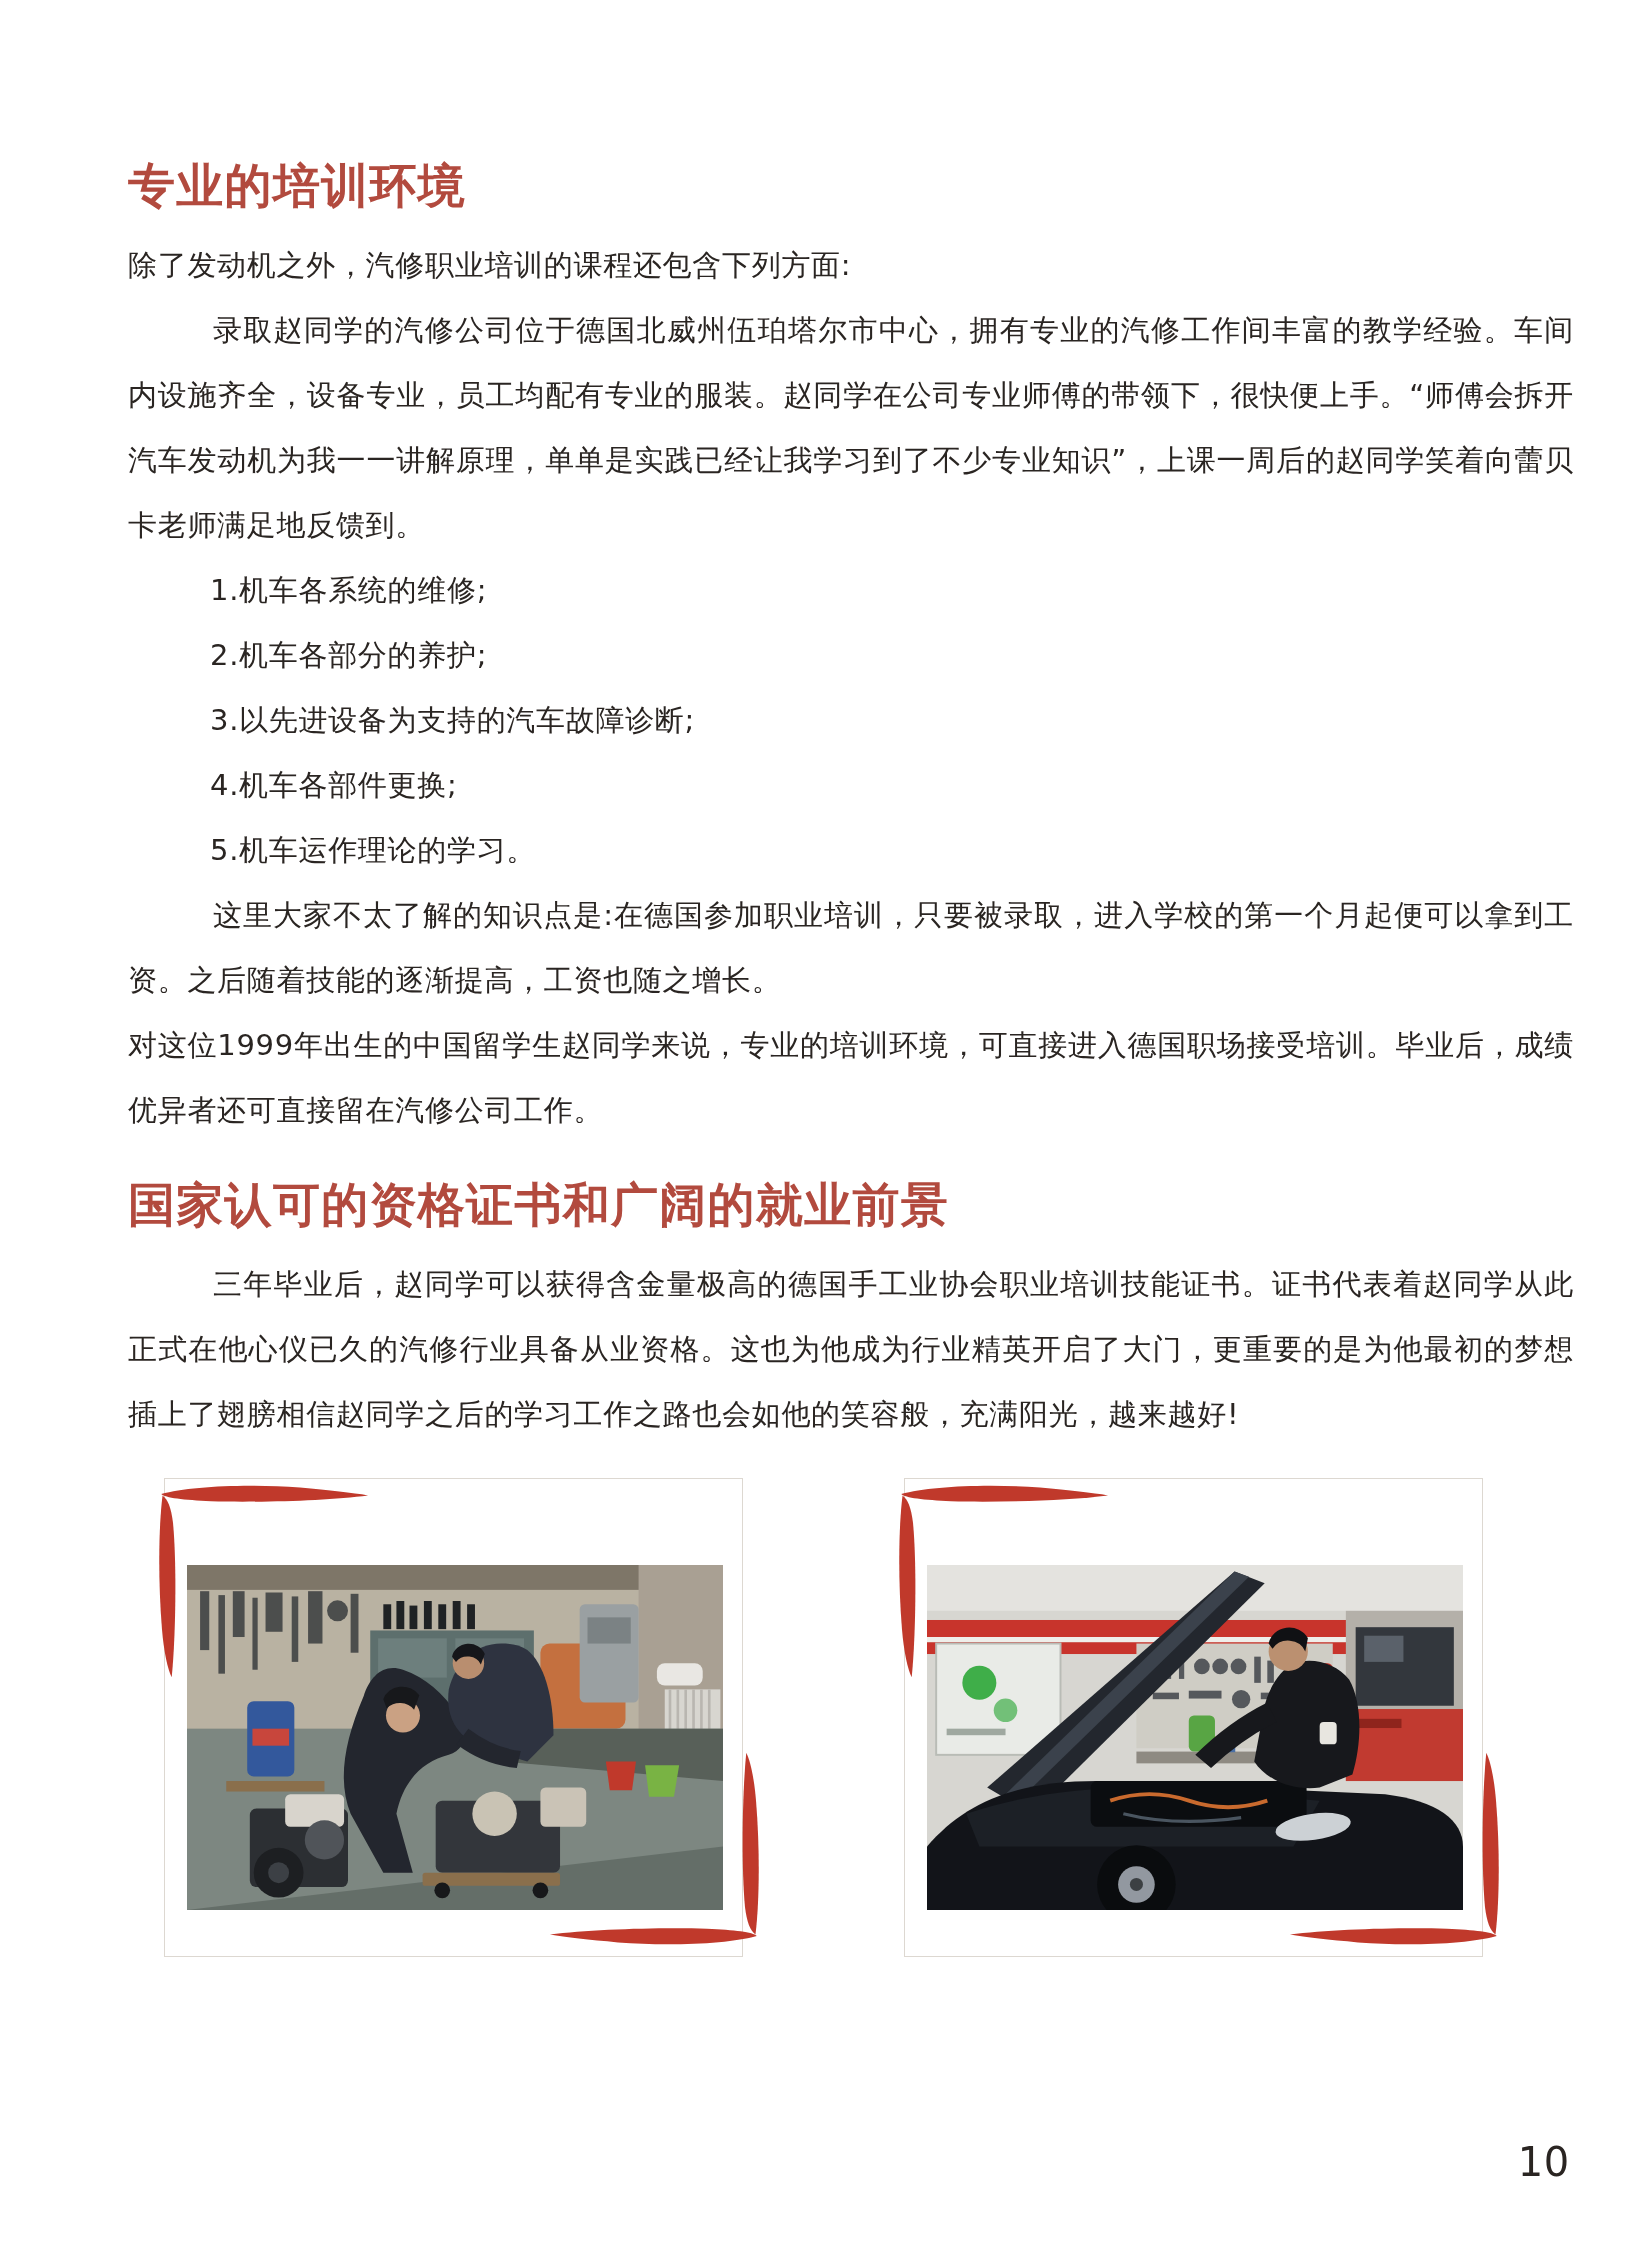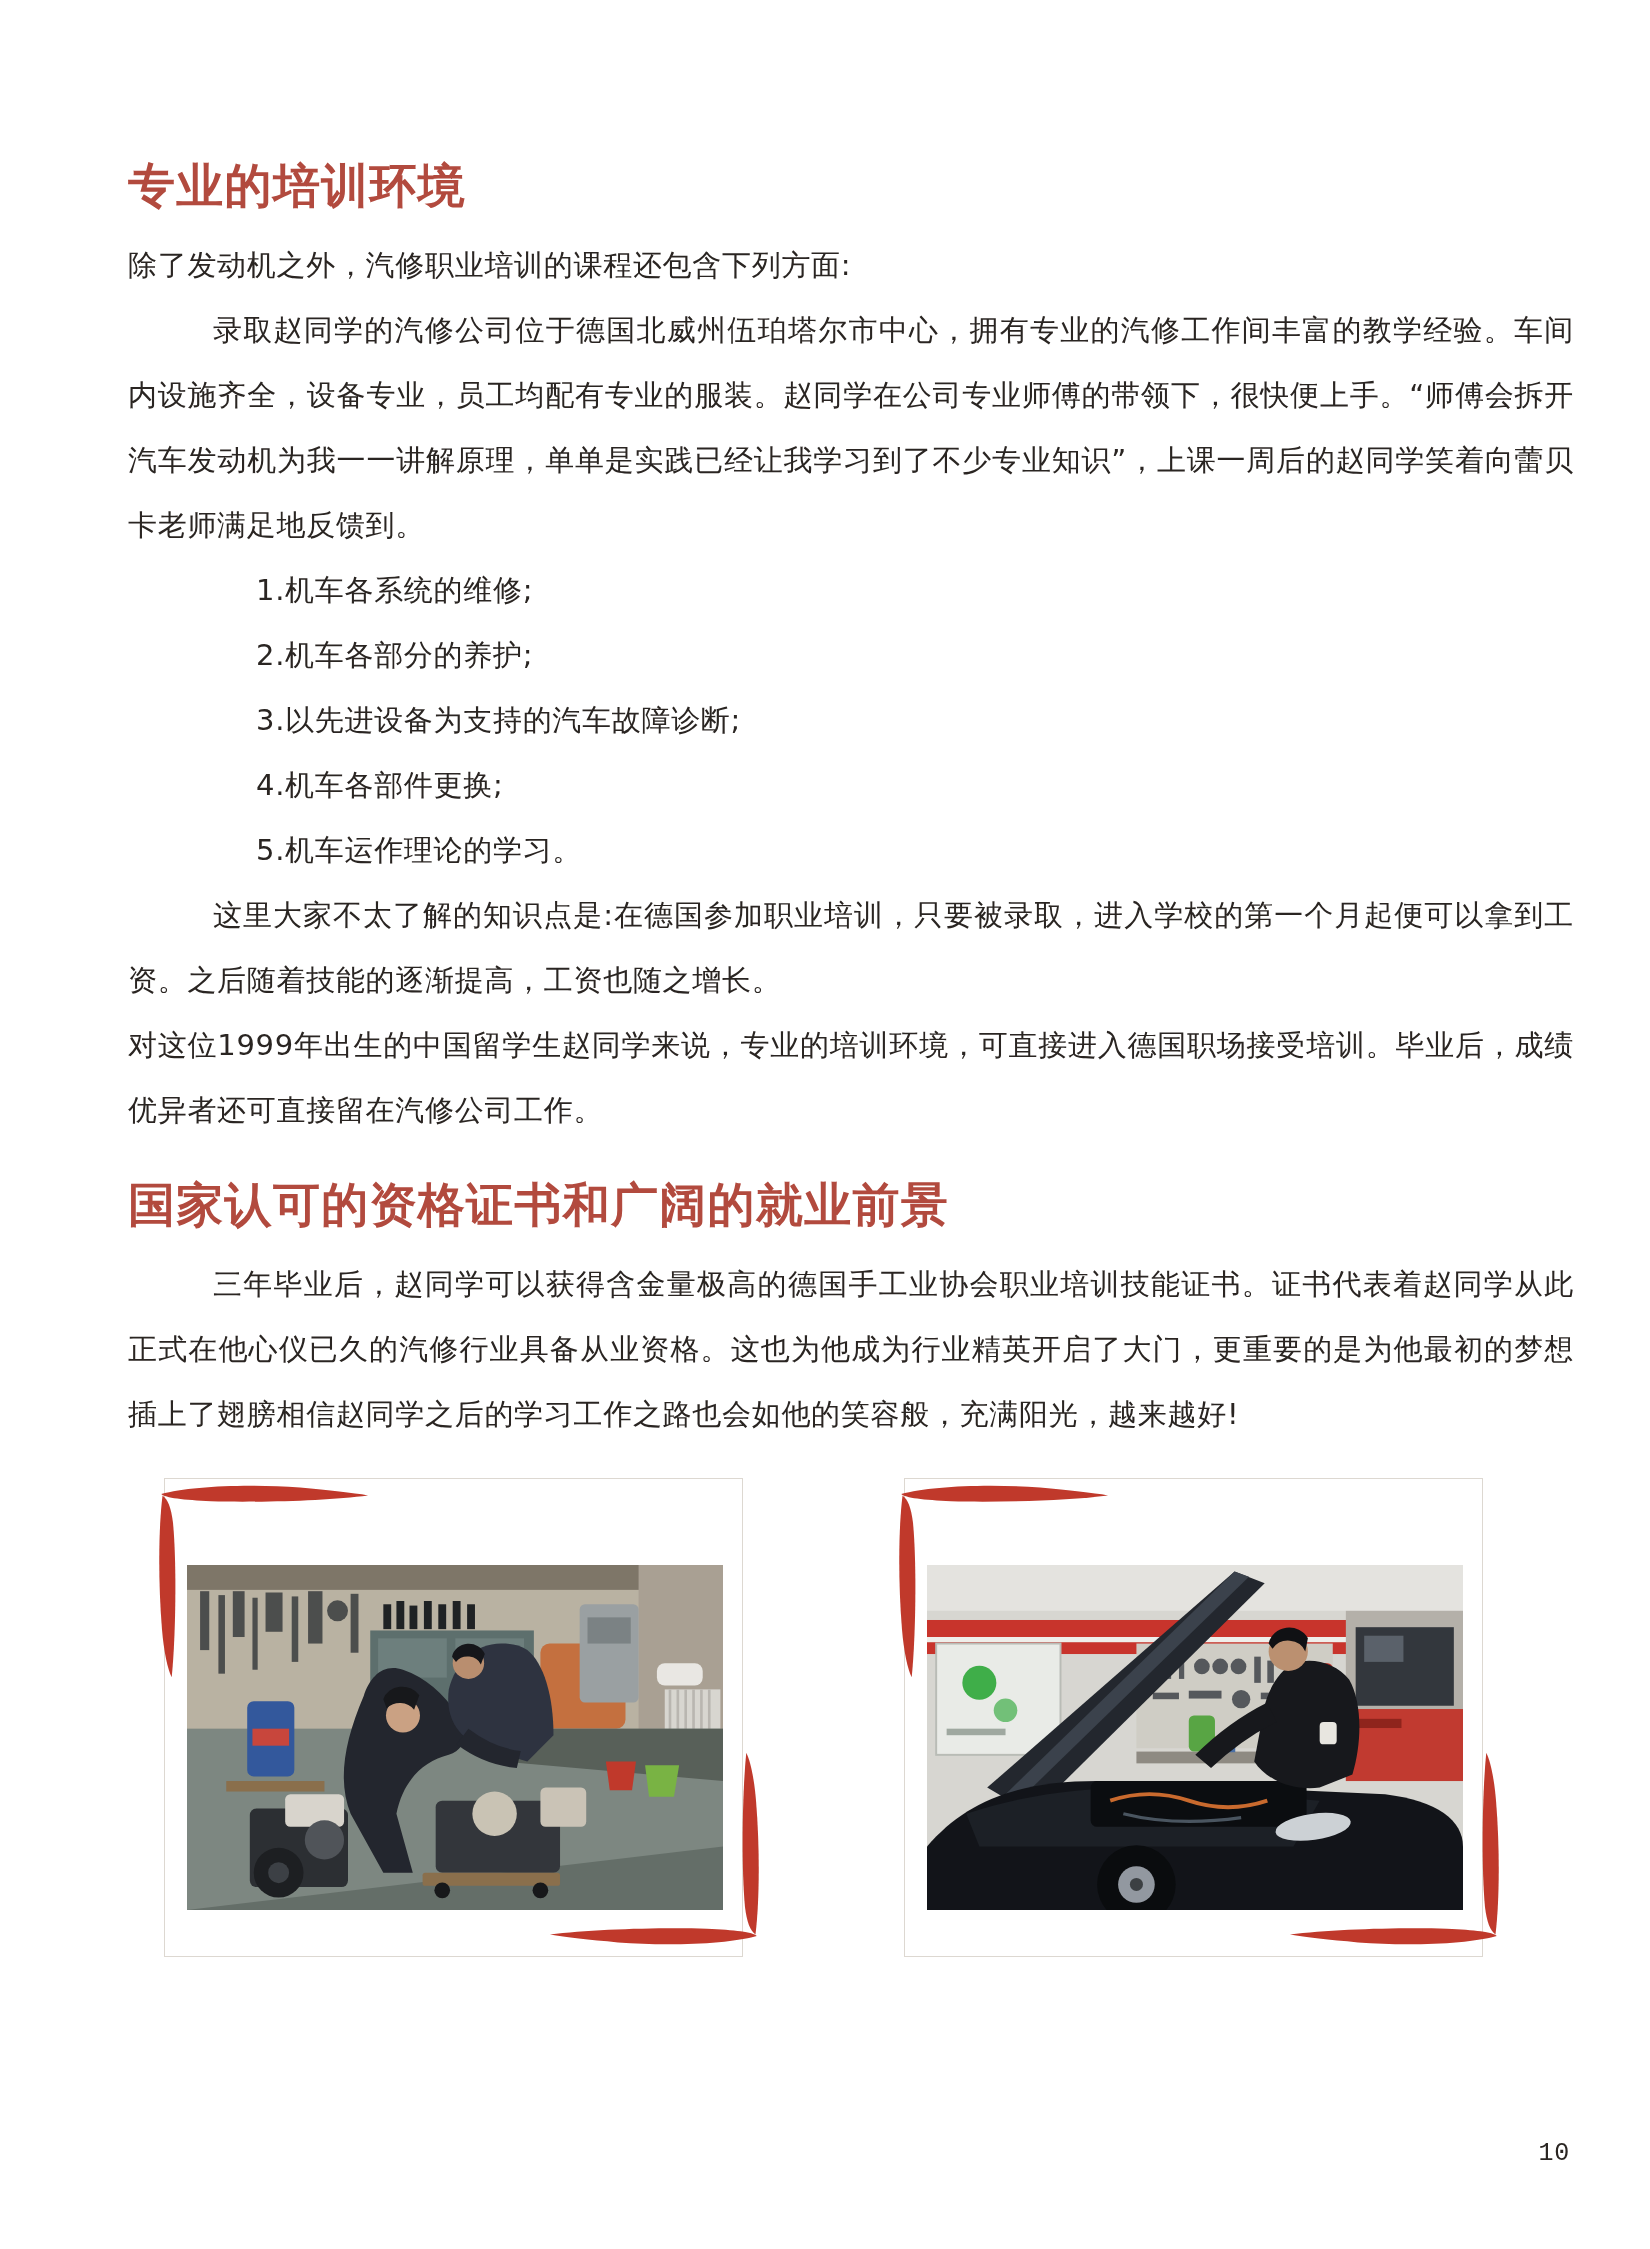--- a/index.html
+++ b/index.html
@@ -28,21 +28,20 @@
     text-align:justify;
     margin:0;
     letter-spacing:0.7px;
   }
   .indent{text-indent:85px;}
   .course-list{padding-left:82px;}
   .course-item{
     font-size:29px;
     line-height:65px;
     letter-spacing:0.7px;
-    margin-left:46px;
   }
   .photo-row{
     display:flex;
     gap:160px;
     margin:31px 0 0 36px;
   }
   .photo-block{position:relative;flex:none;width:580px;margin:0;}
   .photo-frame{
     position:relative;
     width:579px;height:479px;
@@ -58,24 +57,23 @@
     background:#9a958c;
   }
   .photo svg{display:block;width:100%;height:100%;}
   .bracket{position:absolute;width:216px;height:216px;z-index:3;}
   .bracket.tl{left:-7.9px;top:3.9px;}
   .bracket.br{right:-18.3px;bottom:7.9px;}
   .page-number{
     position:absolute;
     top:2139px;
     right:80px;
-    font-size:25px;
+    font-size:40px;
     color:#2a2522;
     letter-spacing:0.7px;
-    font-family:Liberation Mono, monospace;
   }
 </style>
 </head>
 <body>
 
 <div class="page">
   <div class="content">
 
     <section class="sec">
       <h1 class="sec-heading">专业的培训环境</h1>

